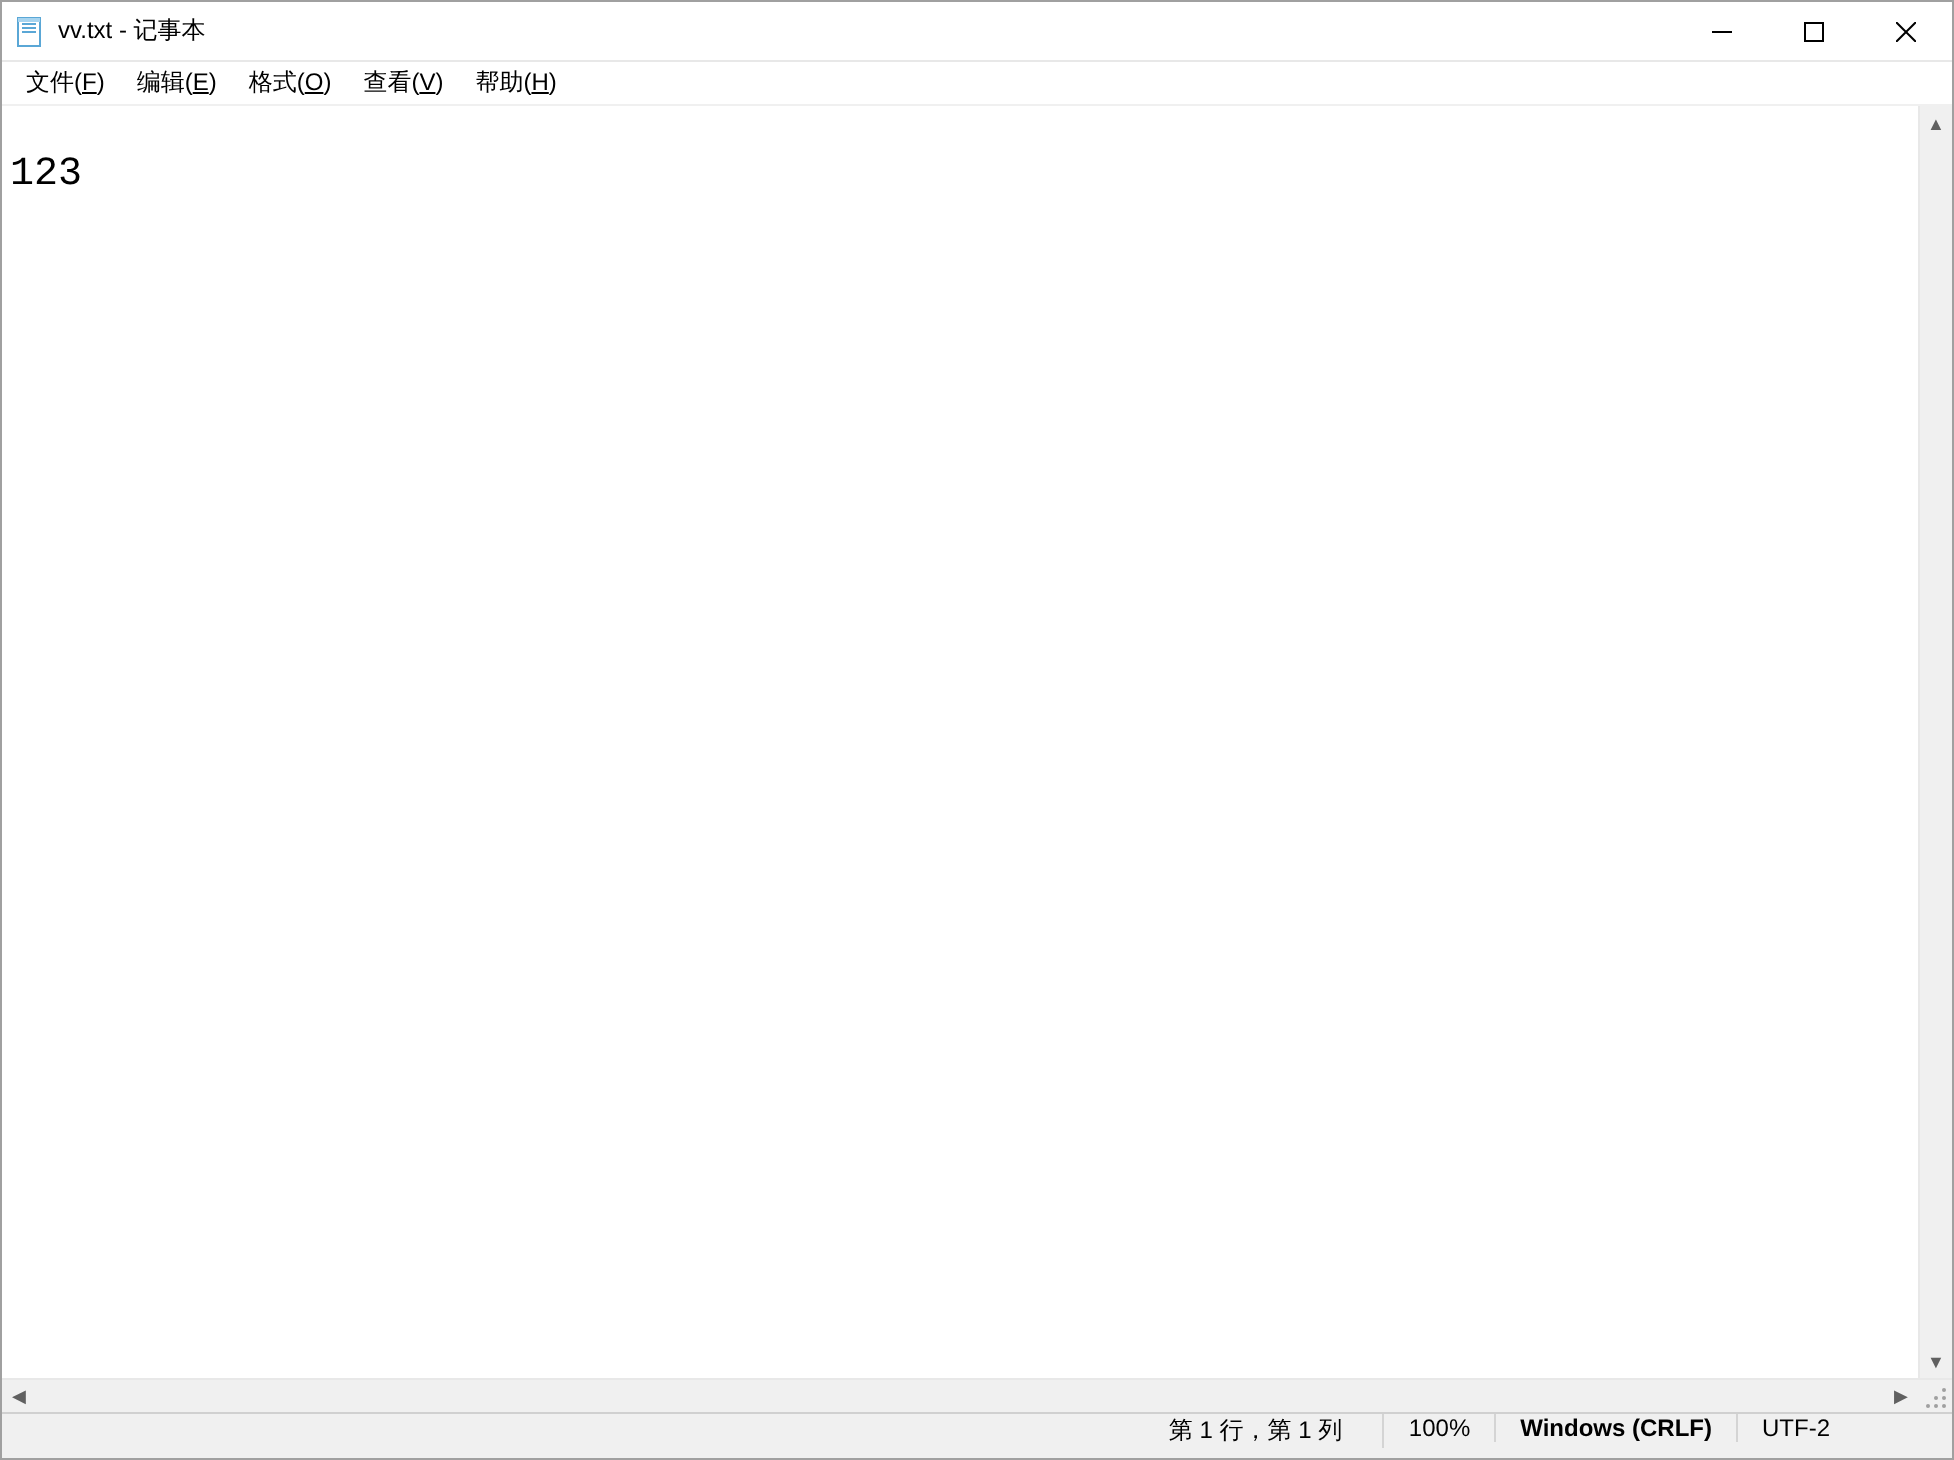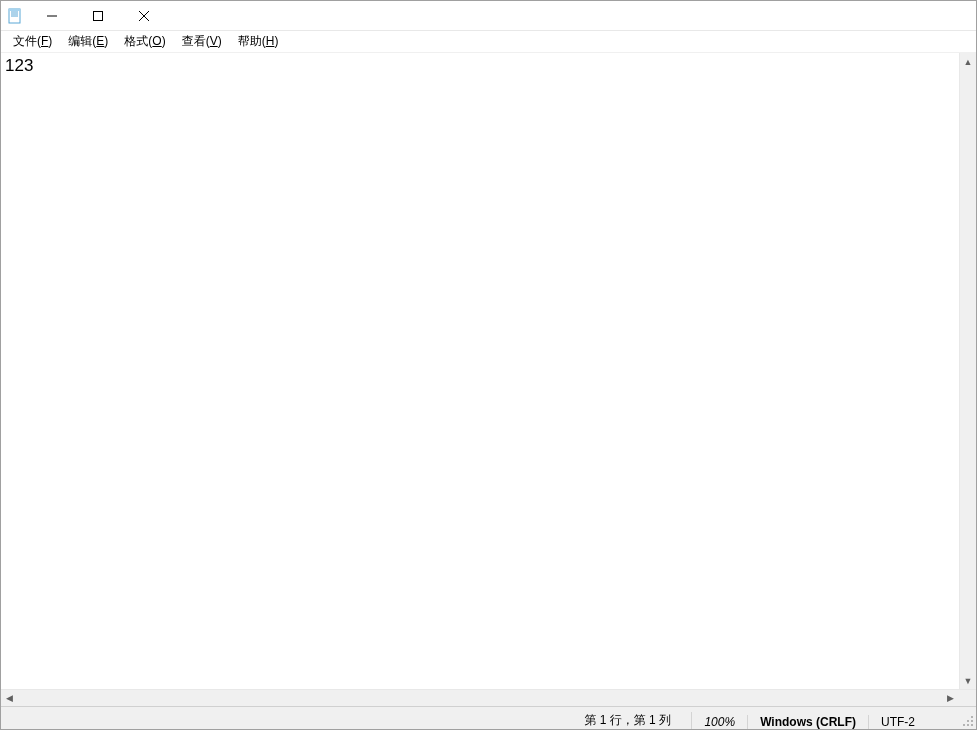--- a/index.html
+++ b/index.html
@@ -82,26 +82,27 @@
       flex: 1;
       position: relative;
       overflow: hidden;
     }
     .editor {
       width: calc(100% - 17px);
       height: 100%;
       border: none;
       outline: none;
       resize: none;
-      font-family: Liberation Sans, sans-serif;
-      font-size: 17px;
+      font-family: Liberation Mono, monospace;
+      font-size: 20px;
       padding: 2px 4px;
       line-height: 1.3;
       color: #000;
       overflow: hidden;
+      margin-top: 20px;
     }
     .vscroll {
       position: absolute;
       right: 0;
       top: 0;
       bottom: 0;
       width: 17px;
       background: #f0f0f0;
       display: flex;
       flex-direction: column;
@@ -140,37 +141,37 @@
     .hscroll .corner {
       width: 17px;
       background: #f0f0f0;
     }
     
     .statusbar {
       height: 23px;
       background: #f0f0f0;
       border-top: 1px solid #d0d0d0;
       display: flex;
-      align-items: flex-end;
+      align-items: flex-start;
       font-size: 12px;
       color: #000;
     }
     .status-spacer {
       flex: 1;
       border-right: 1px solid #d4d4d4;
     }
     .status-cell {
       padding: 0 12px;
       border-right: 1px solid #d4d4d4;
       display: flex;
       align-items: center;
       white-space: nowrap;
     }
     .status-cell.pos { min-width: 120px; }
-    .status-cell.zoom { min-width: 50px; justify-content: flex-end; font-style: italic; }
+    .status-cell.zoom { min-width: 50px; justify-content: flex-end; }
     .status-cell.eol { min-width: 110px; font-weight: bold; }
     .status-cell.enc { min-width: 90px; border-right: none; }
     .grip {
       width: 17px;
       position: relative;
     }
     .grip svg { position: absolute; right: 2px; bottom: 2px; }
   </style>
 </head>
 <body>
@@ -178,20 +179,21 @@
 <div class="titlebar">
   <span class="app-icon">
     <svg width="16" height="16" viewBox="0 0 16 16">
       <rect x="2" y="1" width="11" height="14" fill="#fff" stroke="#5aa7d6" stroke-width="1"></rect>
       <line x1="4" y1="4" x2="11" y2="4" stroke="#5aa7d6" stroke-width="1"></line>
       <line x1="4" y1="6" x2="11" y2="6" stroke="#5aa7d6" stroke-width="1"></line>
       <line x1="4" y1="8" x2="11" y2="8" stroke="#5aa7d6" stroke-width="1"></line>
       <rect x="2" y="1" width="11" height="2" fill="#a7d4ef"></rect>
     </svg>
   </span>
+  <span class="title-text">vv.txt - 记事本</span>
   <div class="win-controls">
     <div class="win-btn">
       <svg width="10" height="10" viewBox="0 0 10 10">
           <line x1="0" y1="5" x2="10" y2="5" stroke="#000" stroke-width="1"></line>
         </svg>
     </div>
     <div class="win-btn">
       <svg width="10" height="10" viewBox="0 0 10 10">
           <rect x="0.5" y="0.5" width="9" height="9" fill="none" stroke="#000" stroke-width="1"></rect>
         </svg>

